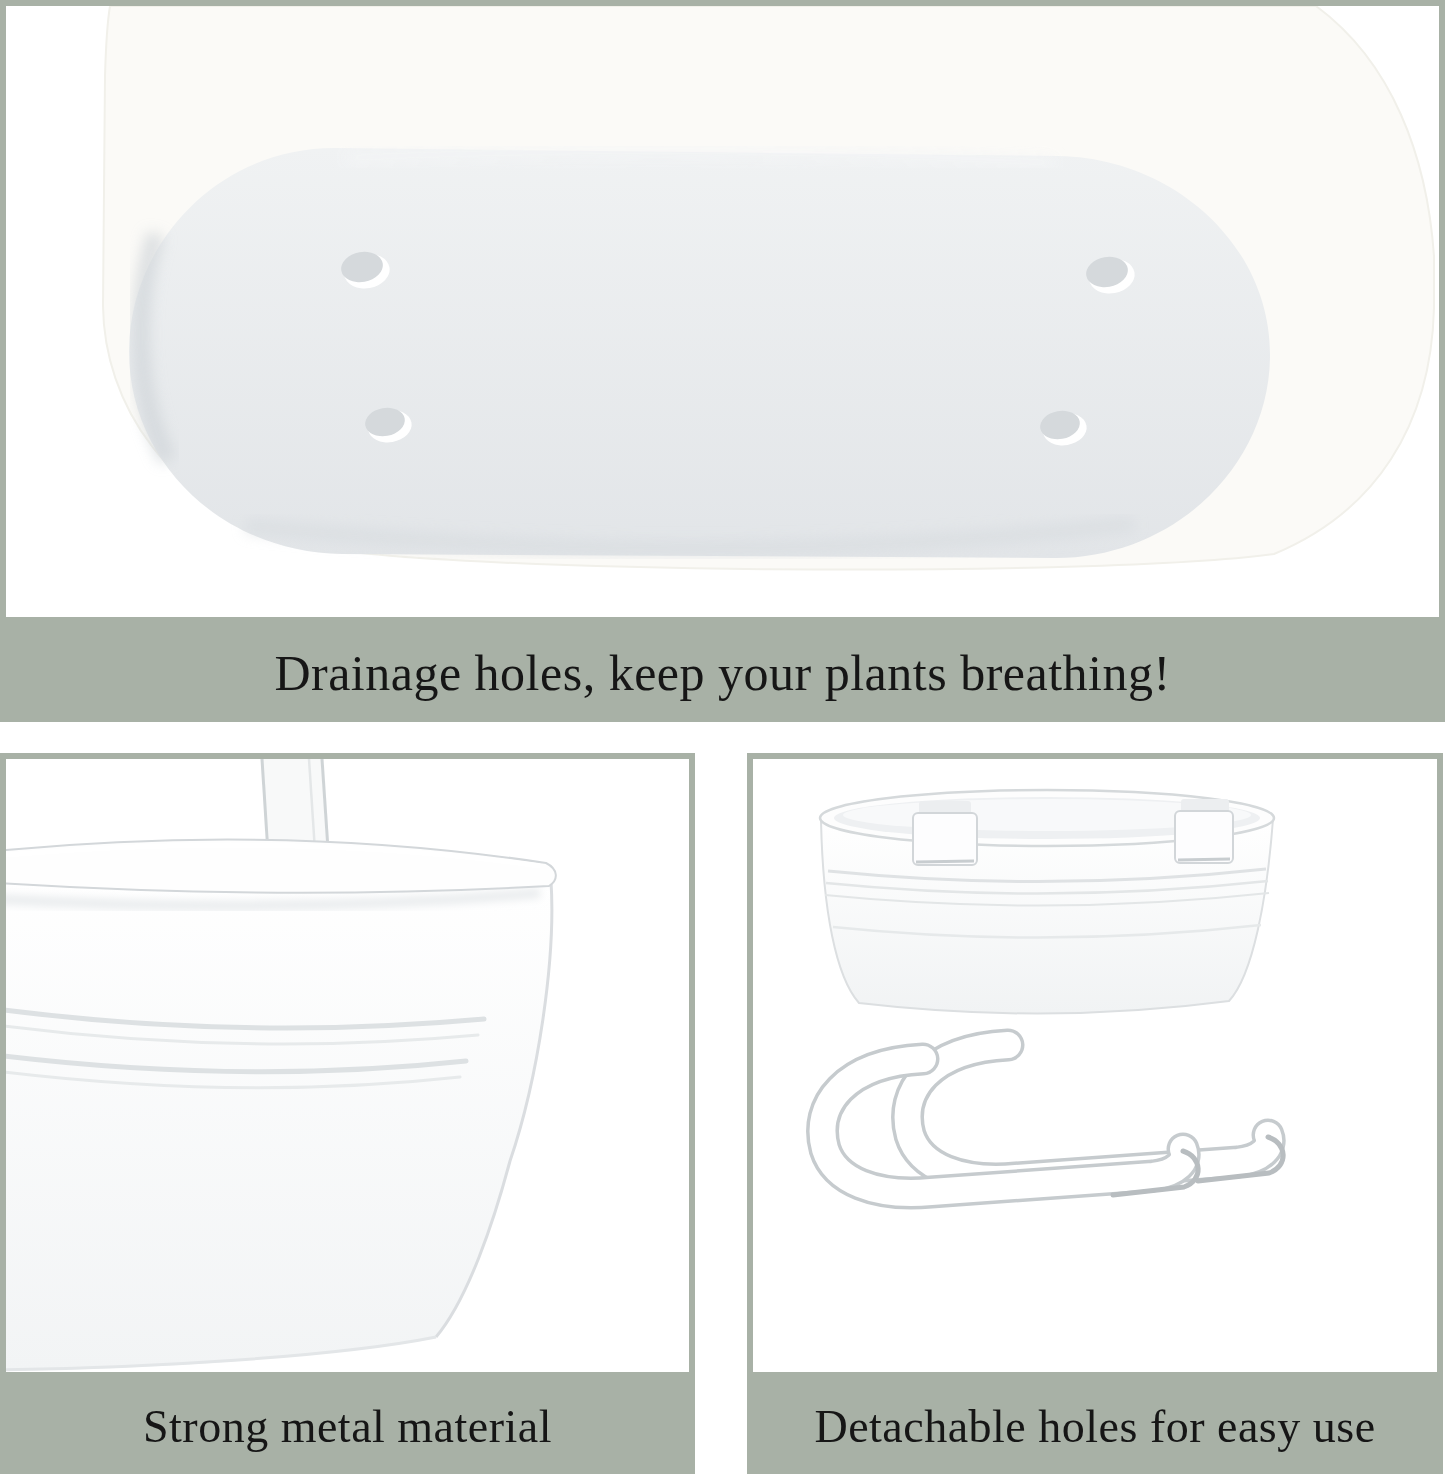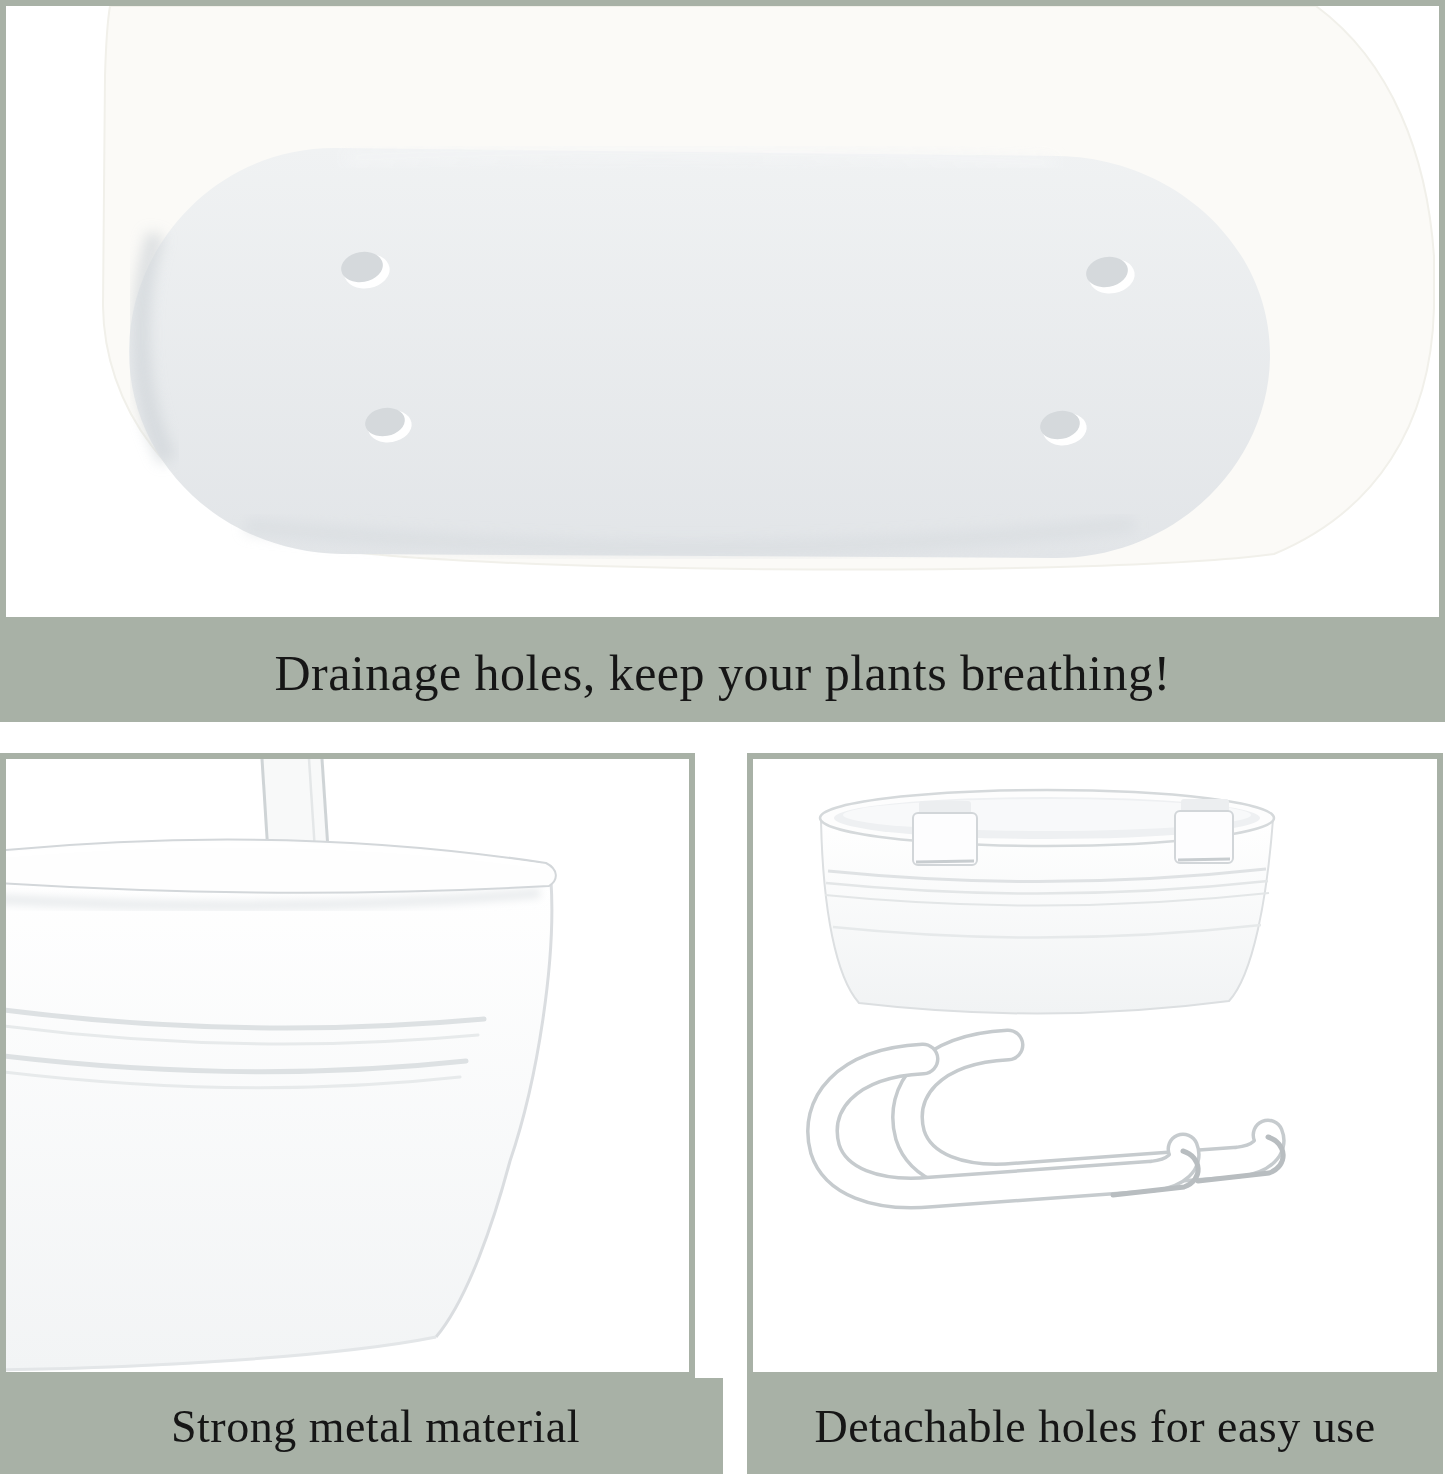--- a/index.html
+++ b/index.html
@@ -20,21 +20,21 @@
   .panel-top{left:0;top:0;width:1445px;height:623px;}
   .panel-bl{left:0;top:753px;width:695px;height:625px;}
   .panel-br{left:747px;top:753px;width:696px;height:625px;}
   .caption-band{
     position:absolute;
     background:#a8b1a6;
     display:flex;align-items:center;justify-content:center;
     text-align:center;
   }
   .band-top{left:0;top:623px;width:1445px;height:99px;}
-  .band-bl{left:0;top:1378px;width:695px;height:96px;padding-left:28px;}
+  .band-bl{left:0;top:1378px;width:695px;height:96px;}
   .band-br{left:747px;top:1378px;width:696px;height:96px;}
   .caption{
     color:#161616;
     letter-spacing:0.5px;
     white-space:nowrap;
   }
   .caption-lg{font-size:50px;}
   .caption-md{font-size:46px;}
   svg{display:block;}
 </style>

